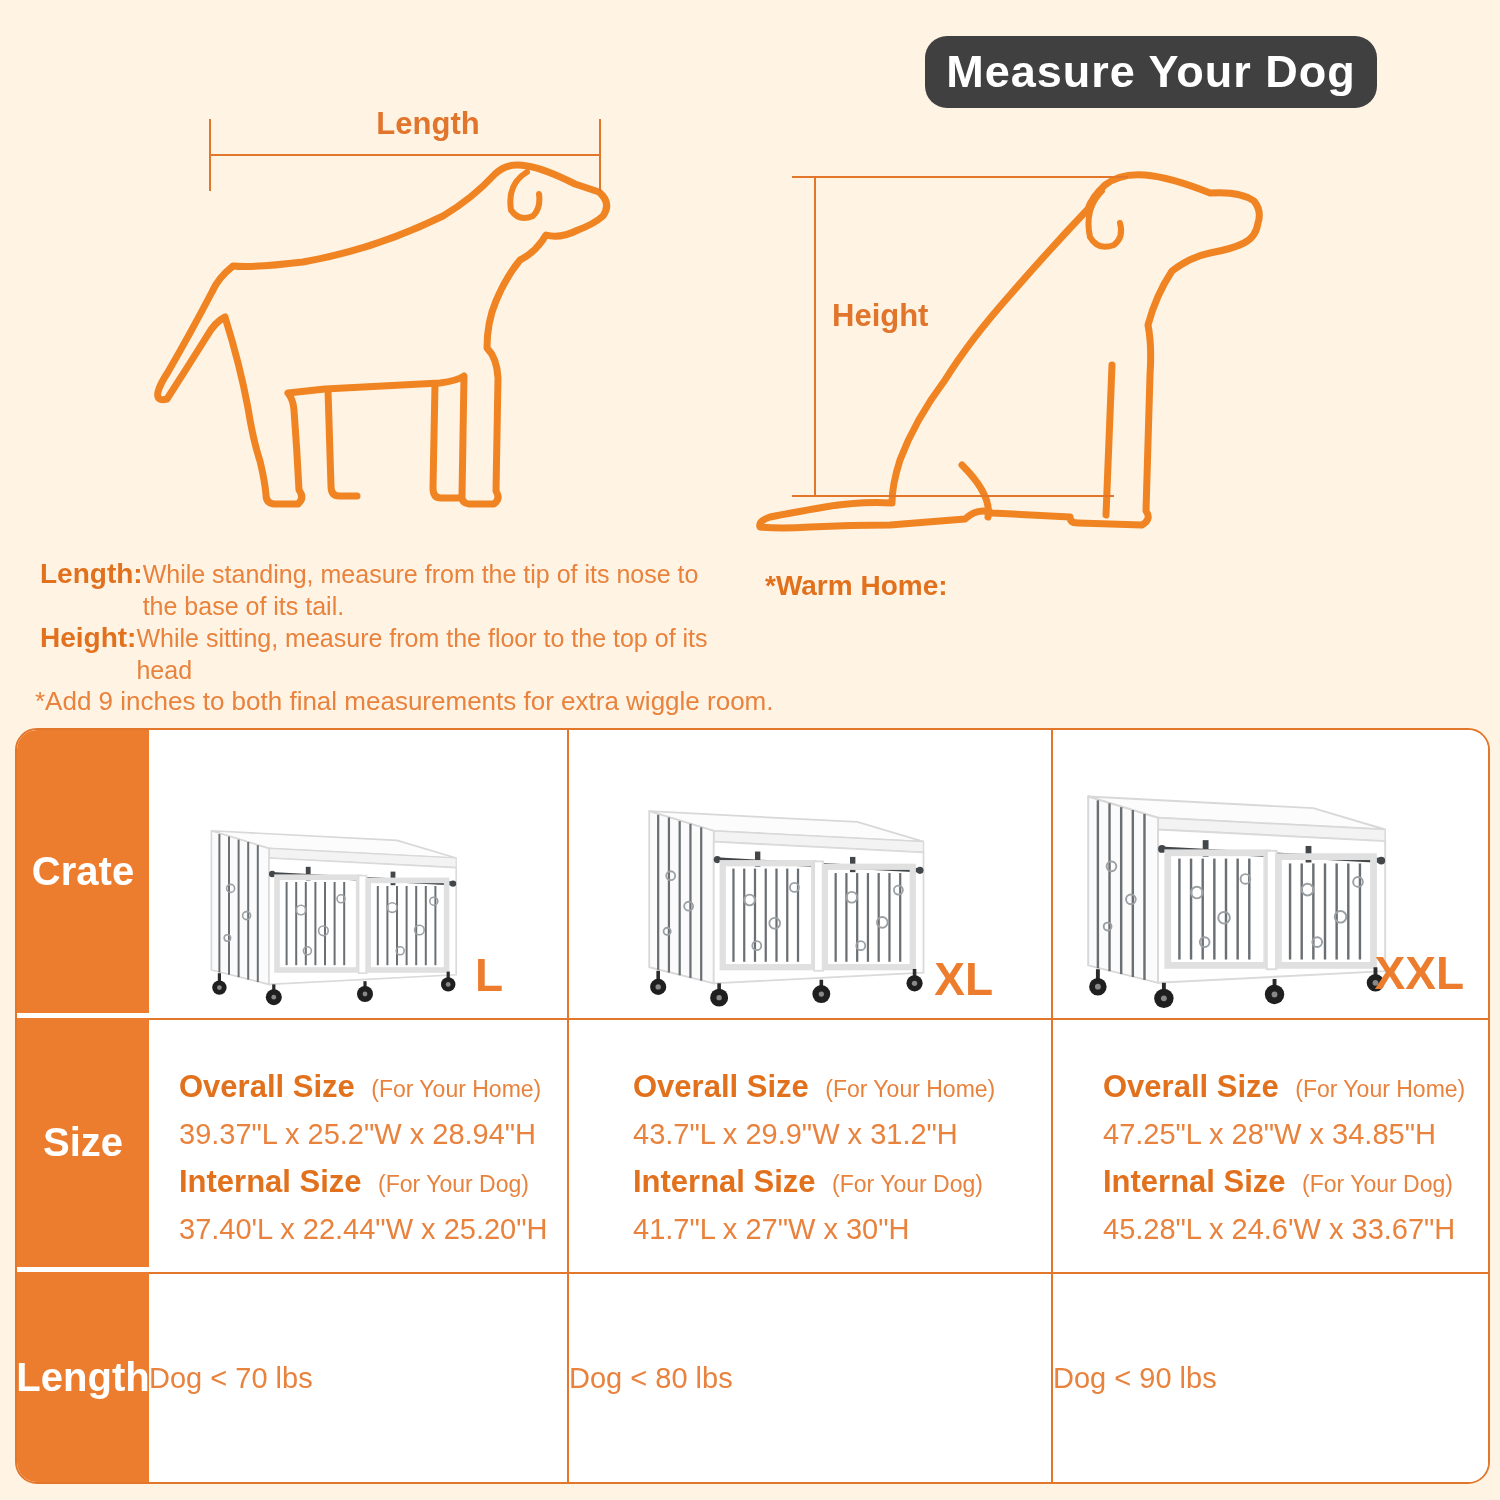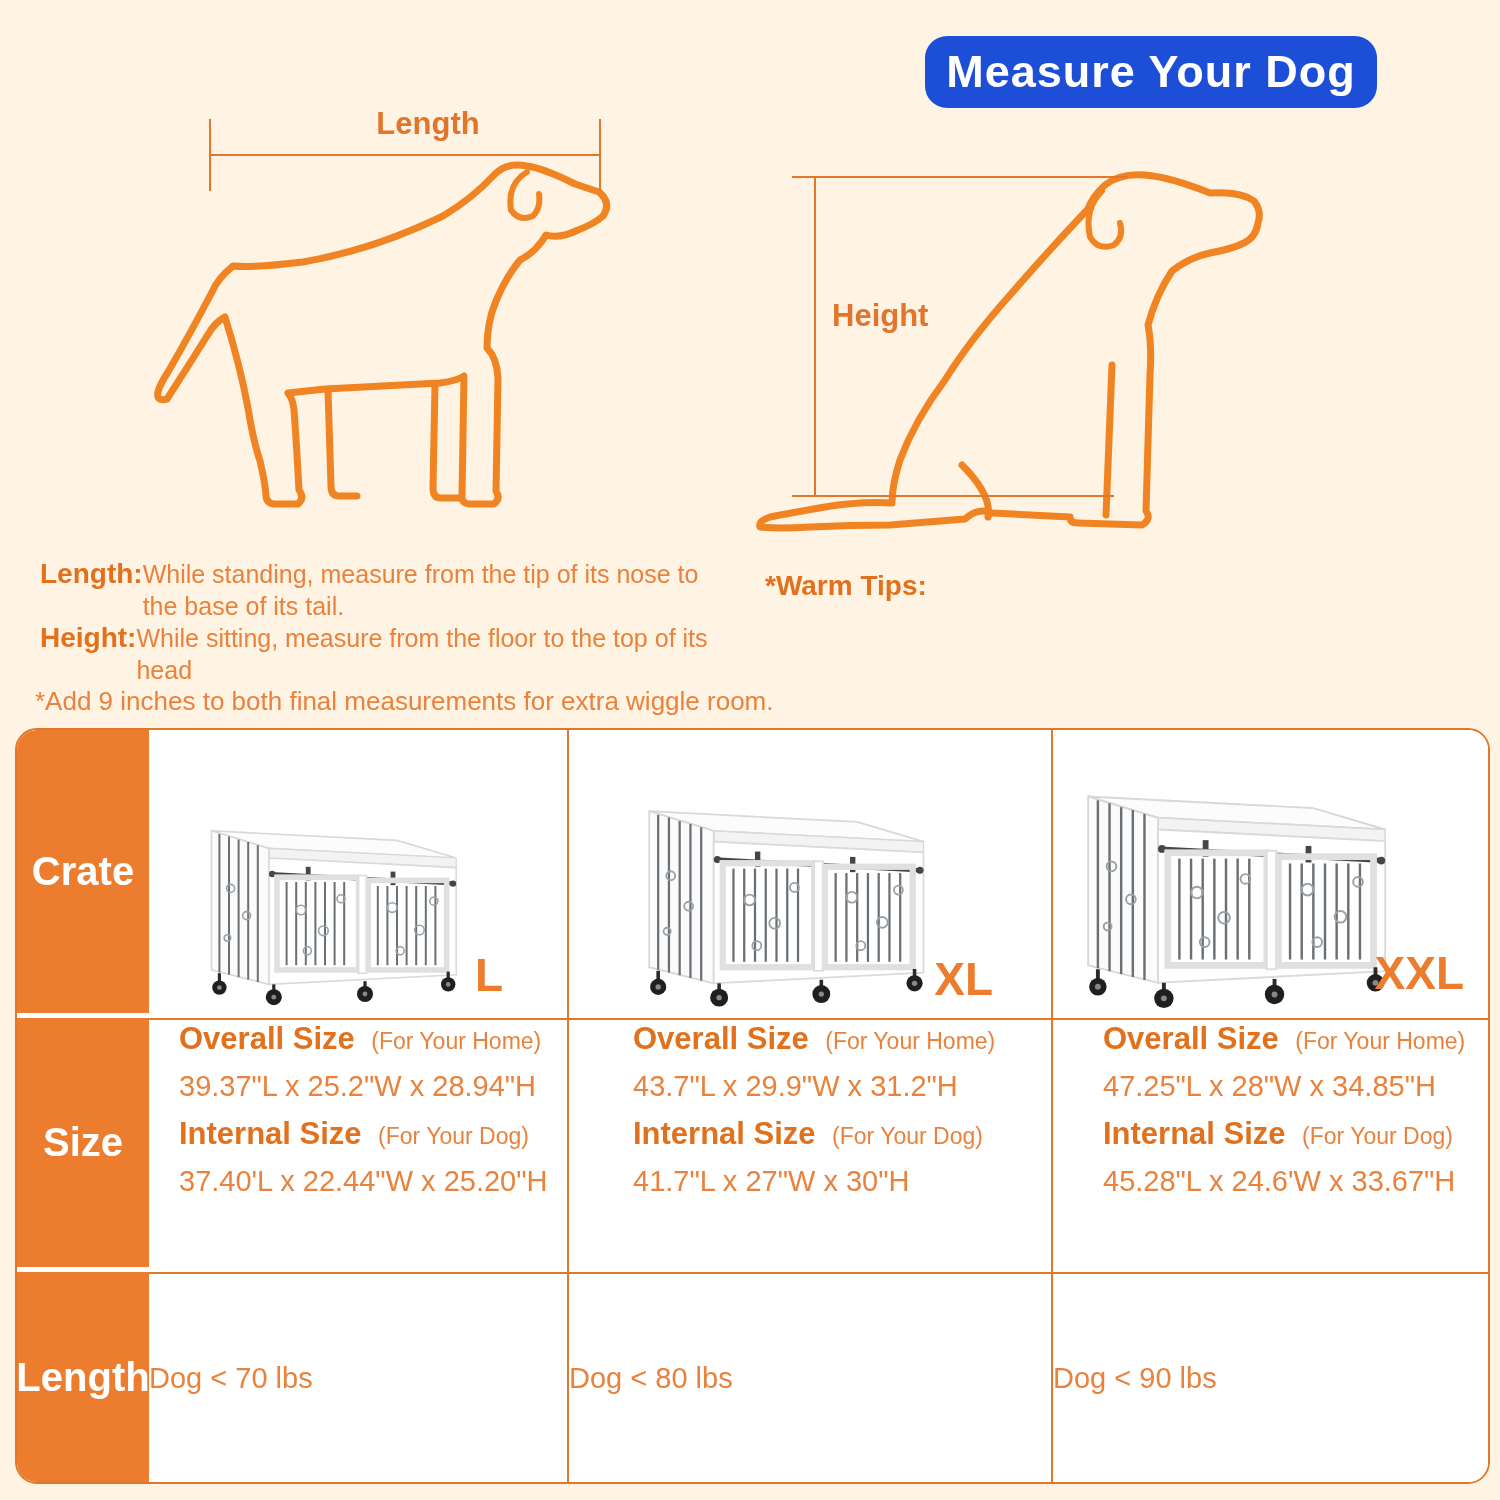--- a/index.html
+++ b/index.html
@@ -6,21 +6,21 @@
   body{
     width:1500px;height:1500px;position:relative;overflow:hidden;
     background:#fff3e4;
     font-family:"Liberation Sans",sans-serif;
   }
   .abs{position:absolute}
 
   
   .badge{
     left:925px;top:36px;width:452px;height:72px;
-    background:#1d4ed8;border-radius:22px;
+    background:#404040;border-radius:22px;
     color:#fff;font-weight:bold;font-size:45px;letter-spacing:1px;
     display:flex;align-items:center;justify-content:center;
   }
 
   
   .mline{position:absolute;background:#e2762a}
   .mlabel{position:absolute;color:#e0752b;font-weight:bold;font-size:31px}
 
   
   .instr{position:absolute;display:flex;gap:0}
@@ -41,21 +41,21 @@
     display:flex;align-items:center;justify-content:center;
   }
   .rh.gap{border-bottom:5px solid #fff}
   .bc{background:#fff;position:relative}
   .bt{border-top:2px solid #e2762a}
   .bl{border-left:2px solid #e2762a}
 
   .crate-img{position:absolute}
   .variant-label{position:absolute;color:#ed7d2e;font-weight:bold;font-size:46px}
 
-  .size-cell{}
+  .size-cell{padding-top:48px}
   .size-cell.p1{padding-left:30px}
   .size-cell.p2{padding-left:64px}
   .size-cell.p3{padding-left:50px}
   .size-title{font-weight:bold;color:#e2711d;font-size:31px}
   .size-note{color:#e8823c;font-size:23px;margin-left:12px}
   .size-dims{color:#e8823c;font-size:29px;line-height:38px;margin:4px 0 10px}
   .size-line{line-height:38px}
 
   .weight-cell{display:flex;align-items:center;
     color:#e8823c;font-size:29px}
@@ -194,21 +194,21 @@
 </div>
 
 <div class="instr" style="left:40px;top:622px;width:700px">
   <span class="instr-label">Height:</span>
   <span class="instr-text" style="width:580px">While sitting, measure from the floor to the top of its head</span>
 </div>
 
 <div class="note" style="left:35px;top:686px">*Add 9 inches to both final measurements for extra wiggle room.</div>
 
 <div class="instr" style="left:765px;top:558px;width:680px">
-  <span class="instr-label" style="margin-top:12px">*Warm Tips:</span>
+  <span class="instr-label" style="margin-top:12px">*Warm Home:</span>
 </div>
 
 <div class="size-table">
 
   <div class="rh gap">
     <span>Crate</span>
   </div>
   <div class="bc">
     <svg class="crate-img" style="left:40px;bottom:8px" width="272" height="224" viewBox="0 0 340 280">
         <use href="#crate-art"></use>

